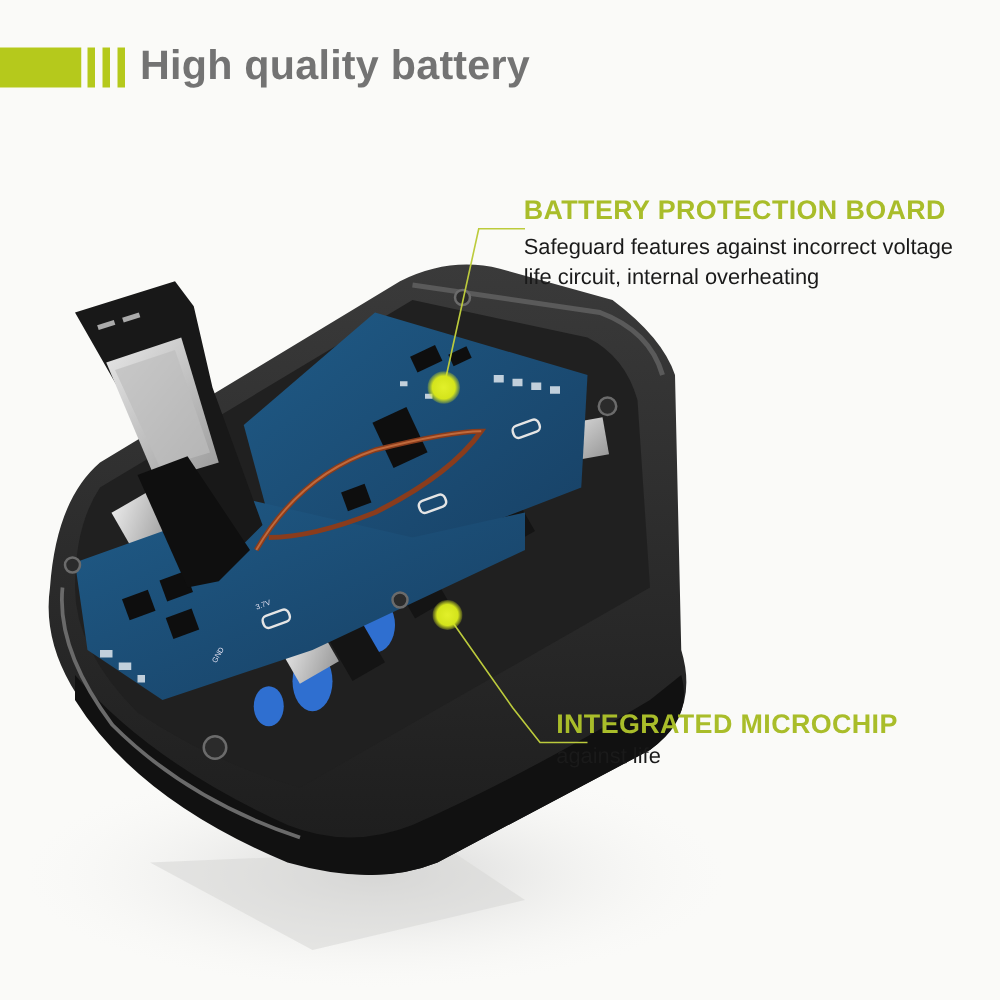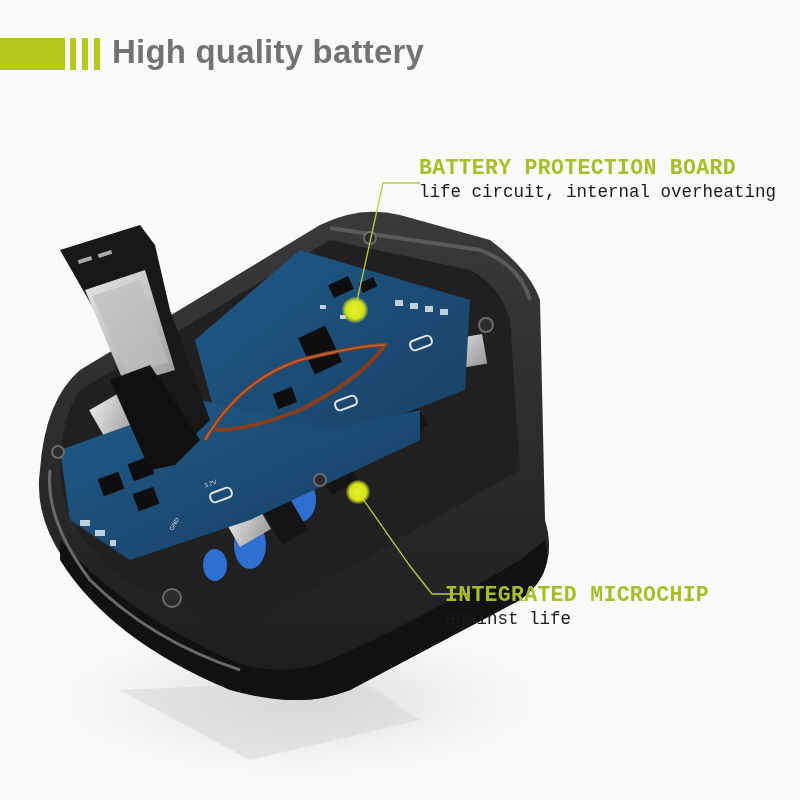--- a/index.html
+++ b/index.html
@@ -8,21 +8,21 @@
       background: #fafaf8;
       font-family: "Liberation Sans", sans-serif;
     }
     .header { position: absolute; left: 0; top: 38px; height: 32px; width: 460px; }
     .bar-main { position: absolute; left: 0; top: 0; width: 65px; height: 32px; background: #b5c91c; }
     .bar-stripe { position: absolute; top: 0; width: 6px; height: 32px; background: #b5c91c; }
     .title {
       position: absolute; left: 112px; top: -5px; margin: 0;
       font-size: 33px; font-weight: bold; color: #737373; white-space: nowrap; letter-spacing: 0.2px;
     }
-    .callout { position: absolute; font-family: Liberation Mono, monospace; }
+    .callout { position: absolute; }
     .callout-title {
       font-weight: bold; color: #a9bd2a; white-space: nowrap; margin: 0;
       font-size: 21.5px; letter-spacing: 0.3px;
     }
     .callout-desc {
       color: #1a1a1a; font-size: 17.5px; line-height: 24px; margin: 0; white-space: nowrap;
     }
     .art { position: absolute; left: 0; top: 0; width: 800px; height: 800px; }
   </style>
 </head>
@@ -141,19 +141,20 @@
 <div class="header">
   <div class="bar-main"></div>
   <div class="bar-stripe" style="left:70px"></div>
   <div class="bar-stripe" style="left:82px"></div>
   <div class="bar-stripe" style="left:94px"></div>
   <h1 class="title">High quality battery</h1>
 </div>
 
 <div class="callout" style="left:419px; top:156px;">
   <p class="callout-title">BATTERY PROTECTION BOARD</p>
+  <p class="callout-desc" style="margin-top:4px">Safeguard features against incorrect voltage</p>
   <p class="callout-desc">life circuit, internal overheating</p>
 </div>
 
-<div class="callout" style="left:445px; top:567px;margin-top:16px;">
+<div class="callout" style="left:445px; top:567px;">
   <p class="callout-title">INTEGRATED MICROCHIP</p>
   <p class="callout-desc">against life</p>
 </div>
 
 </body></html>

